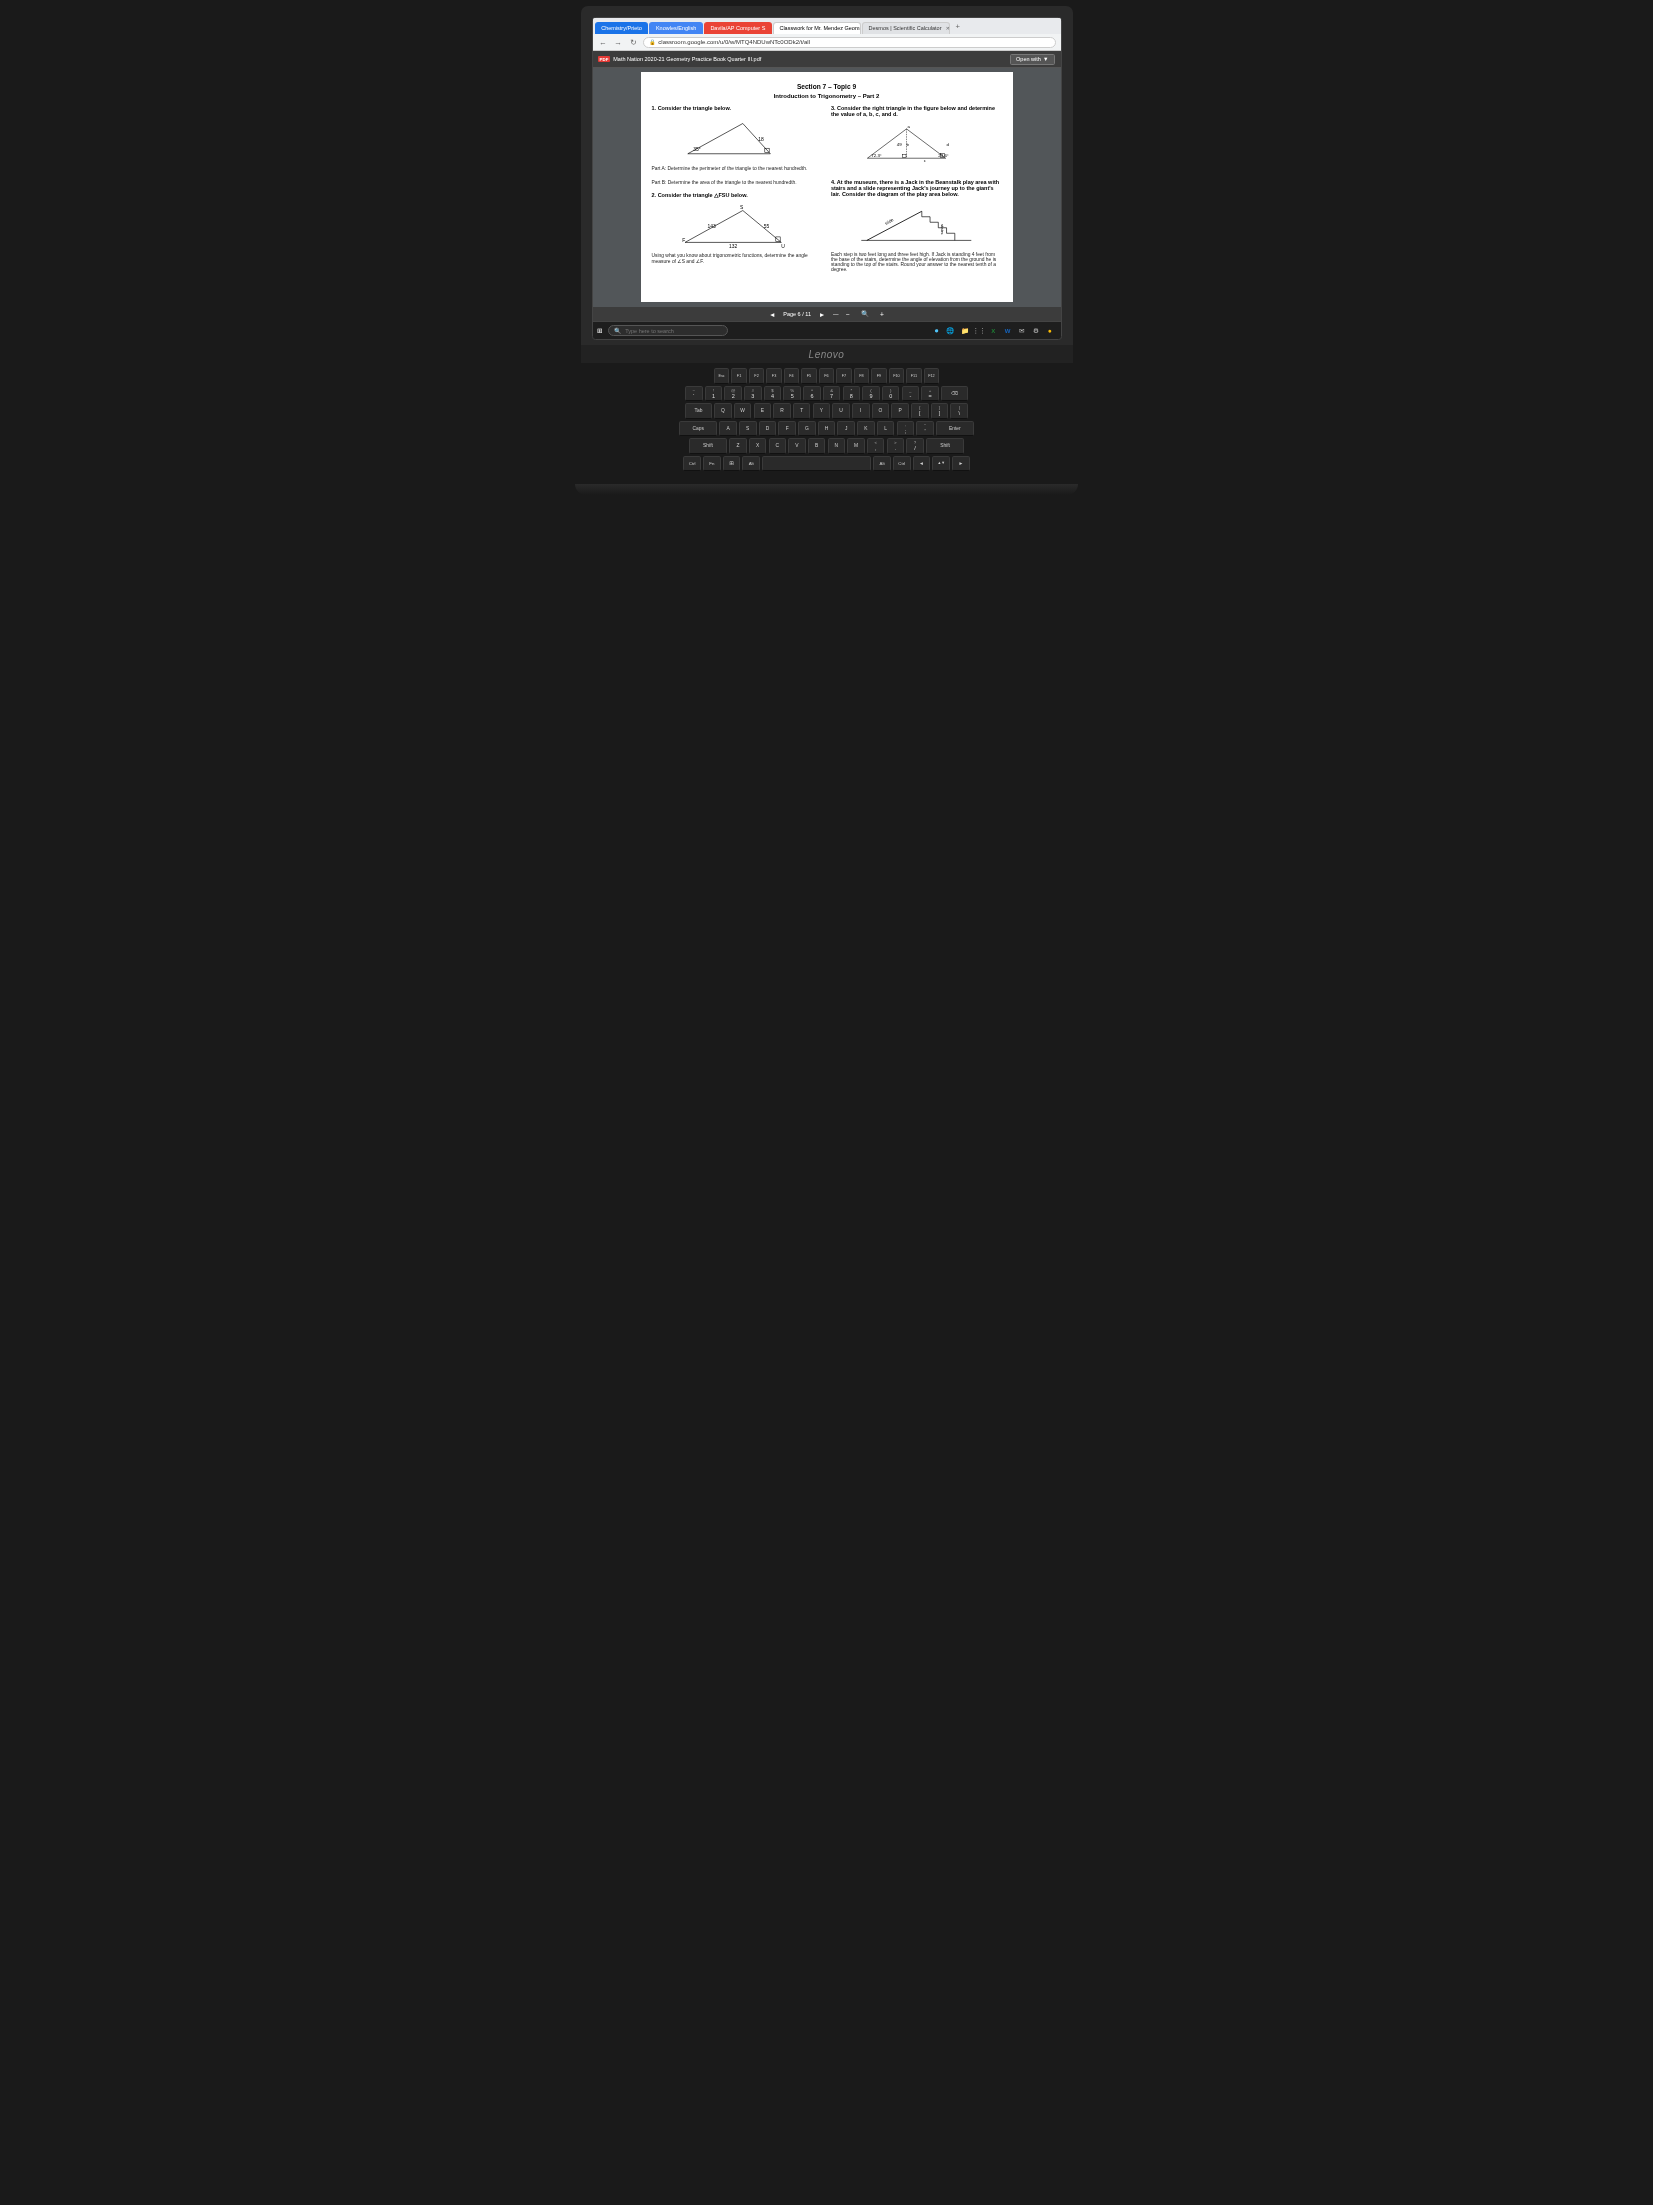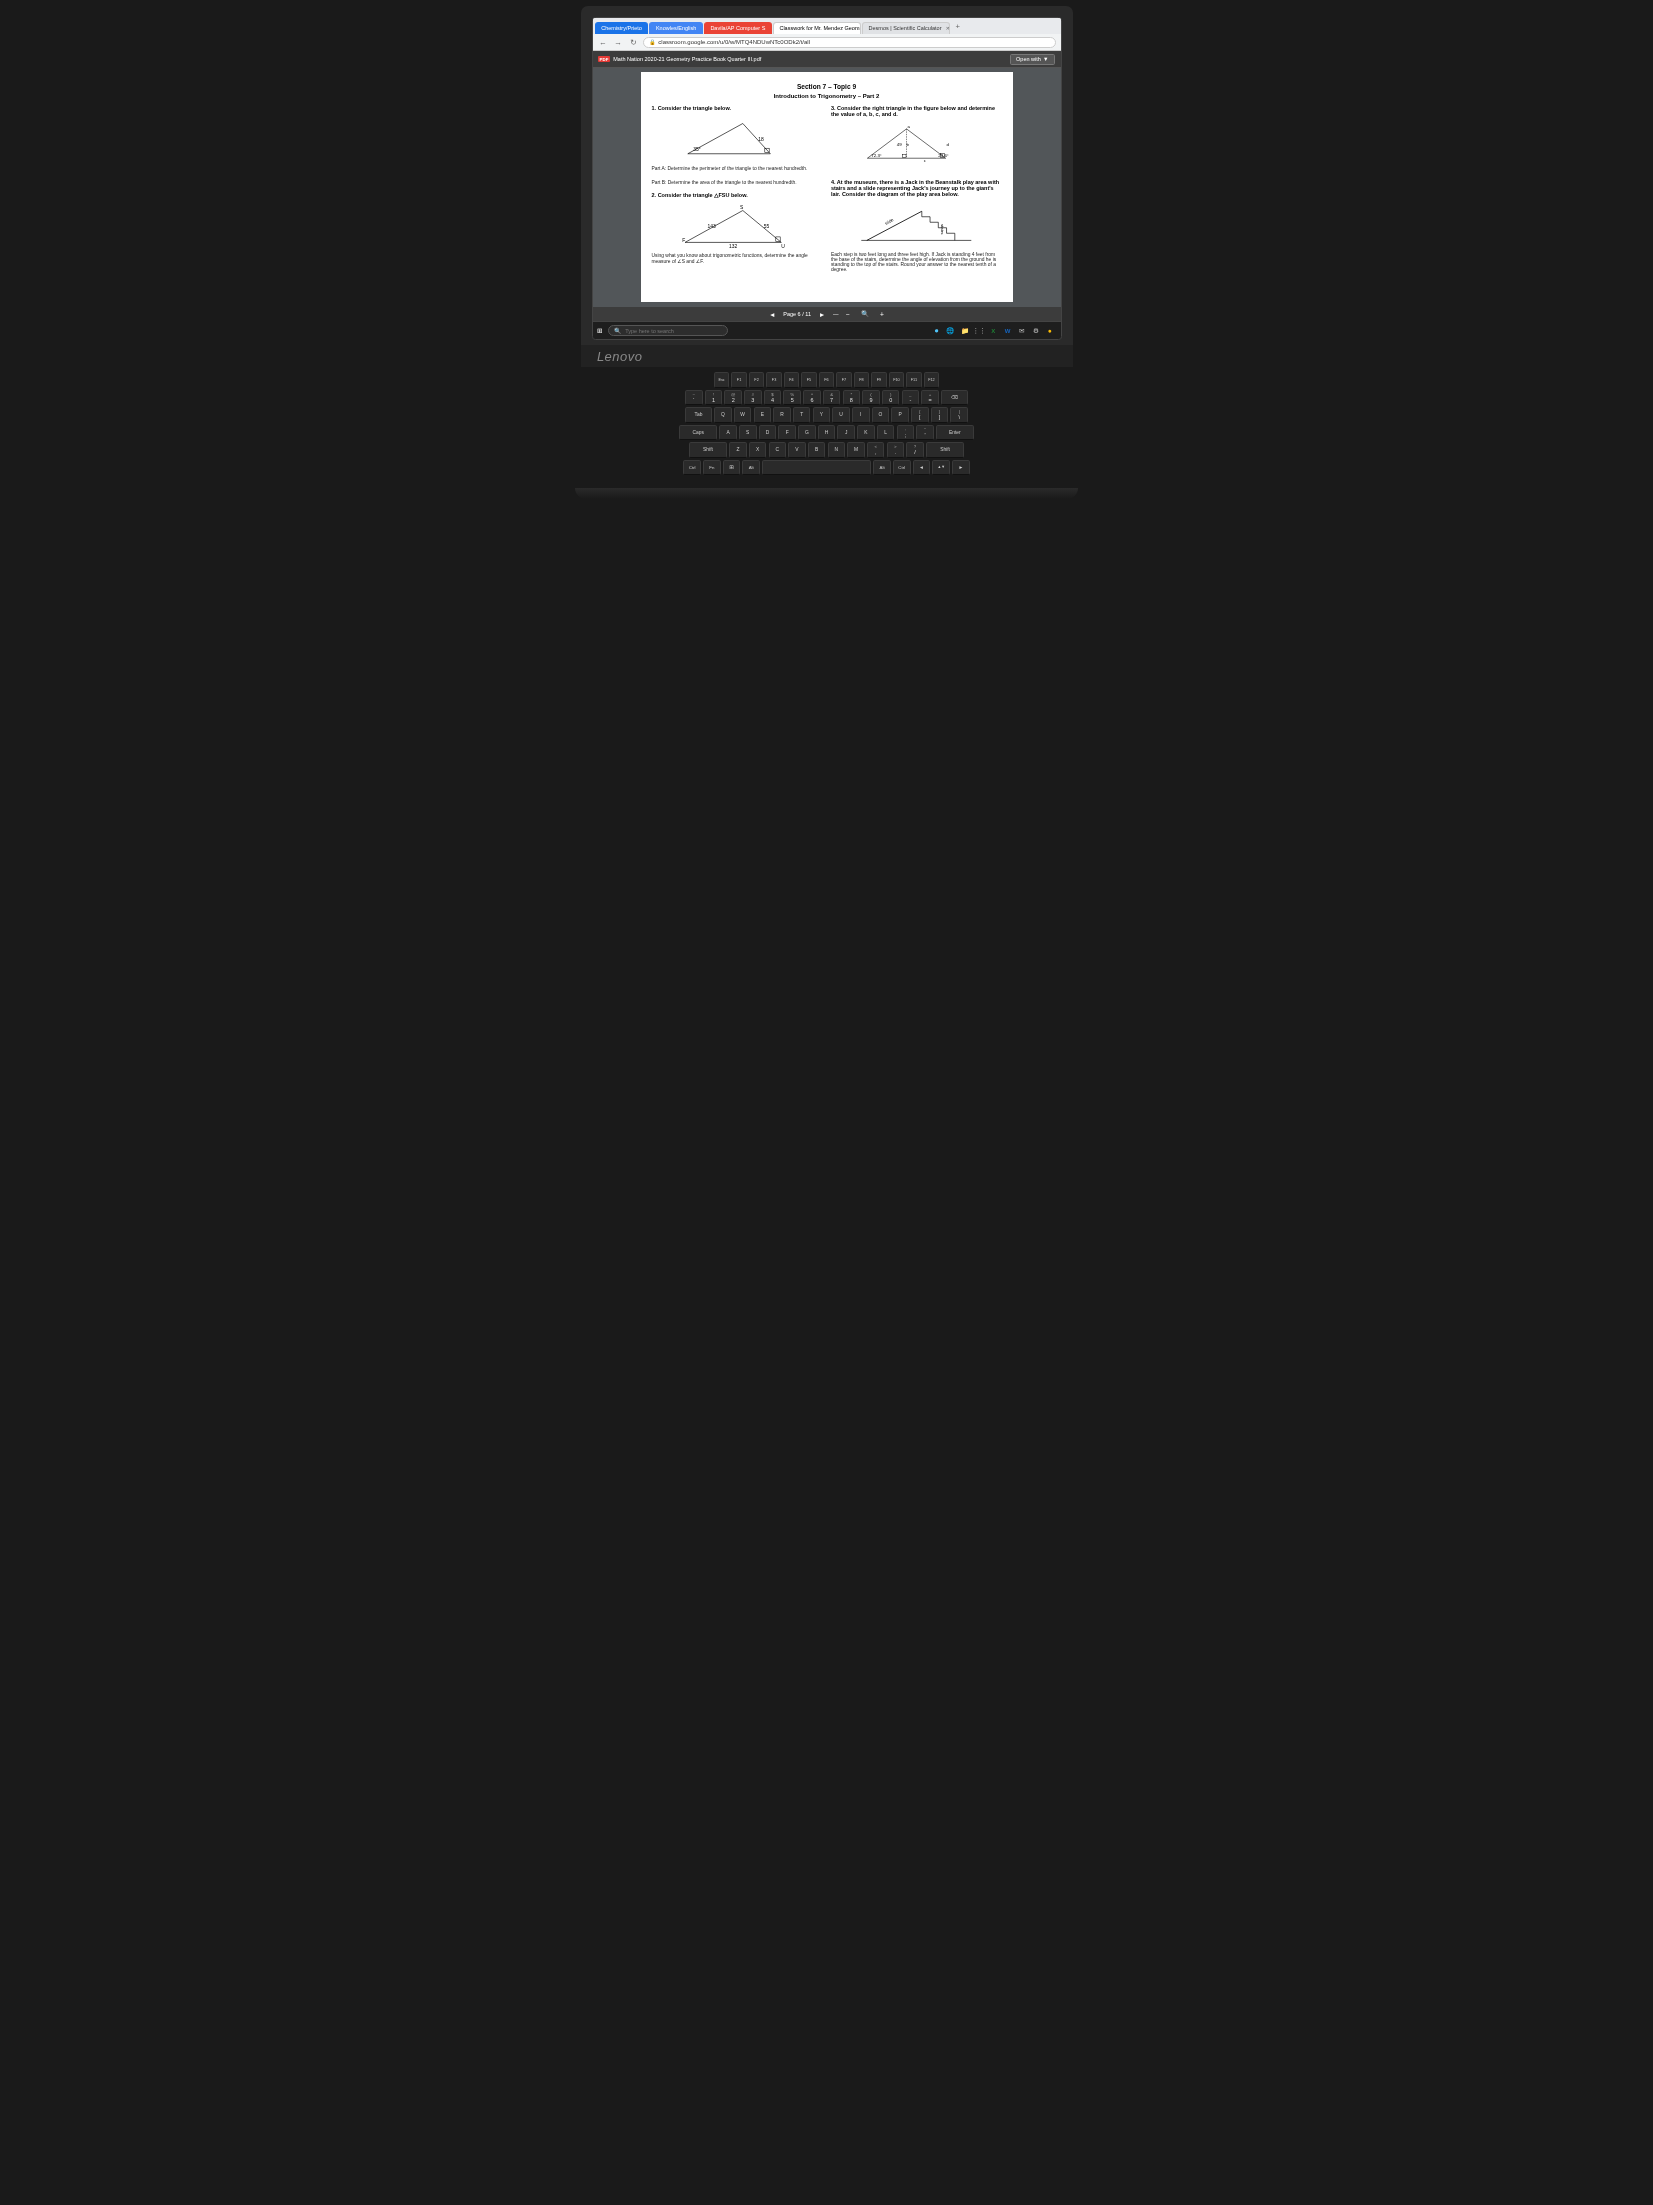--- a/index.html
+++ b/index.html
@@ -304,23 +304,23 @@
       align-items: center;
       justify-content: center;
       border-radius: 1.6px;
       cursor: pointer;
     }
 
     
     .lenovo-label {
       background: #222;
       color: #888;
-      text-align: left;
+      text-align: center;
       padding: 3.3px 16.4px;
-      font-size: 13px;
+      font-size: 10px;
       font-style: italic;
       letter-spacing: 0.5px;
       width: 100%;
       max-width: 492px;
     }
 
     
     .keyboard-area {
       background: #1a1a1a;
       width: 100%;

